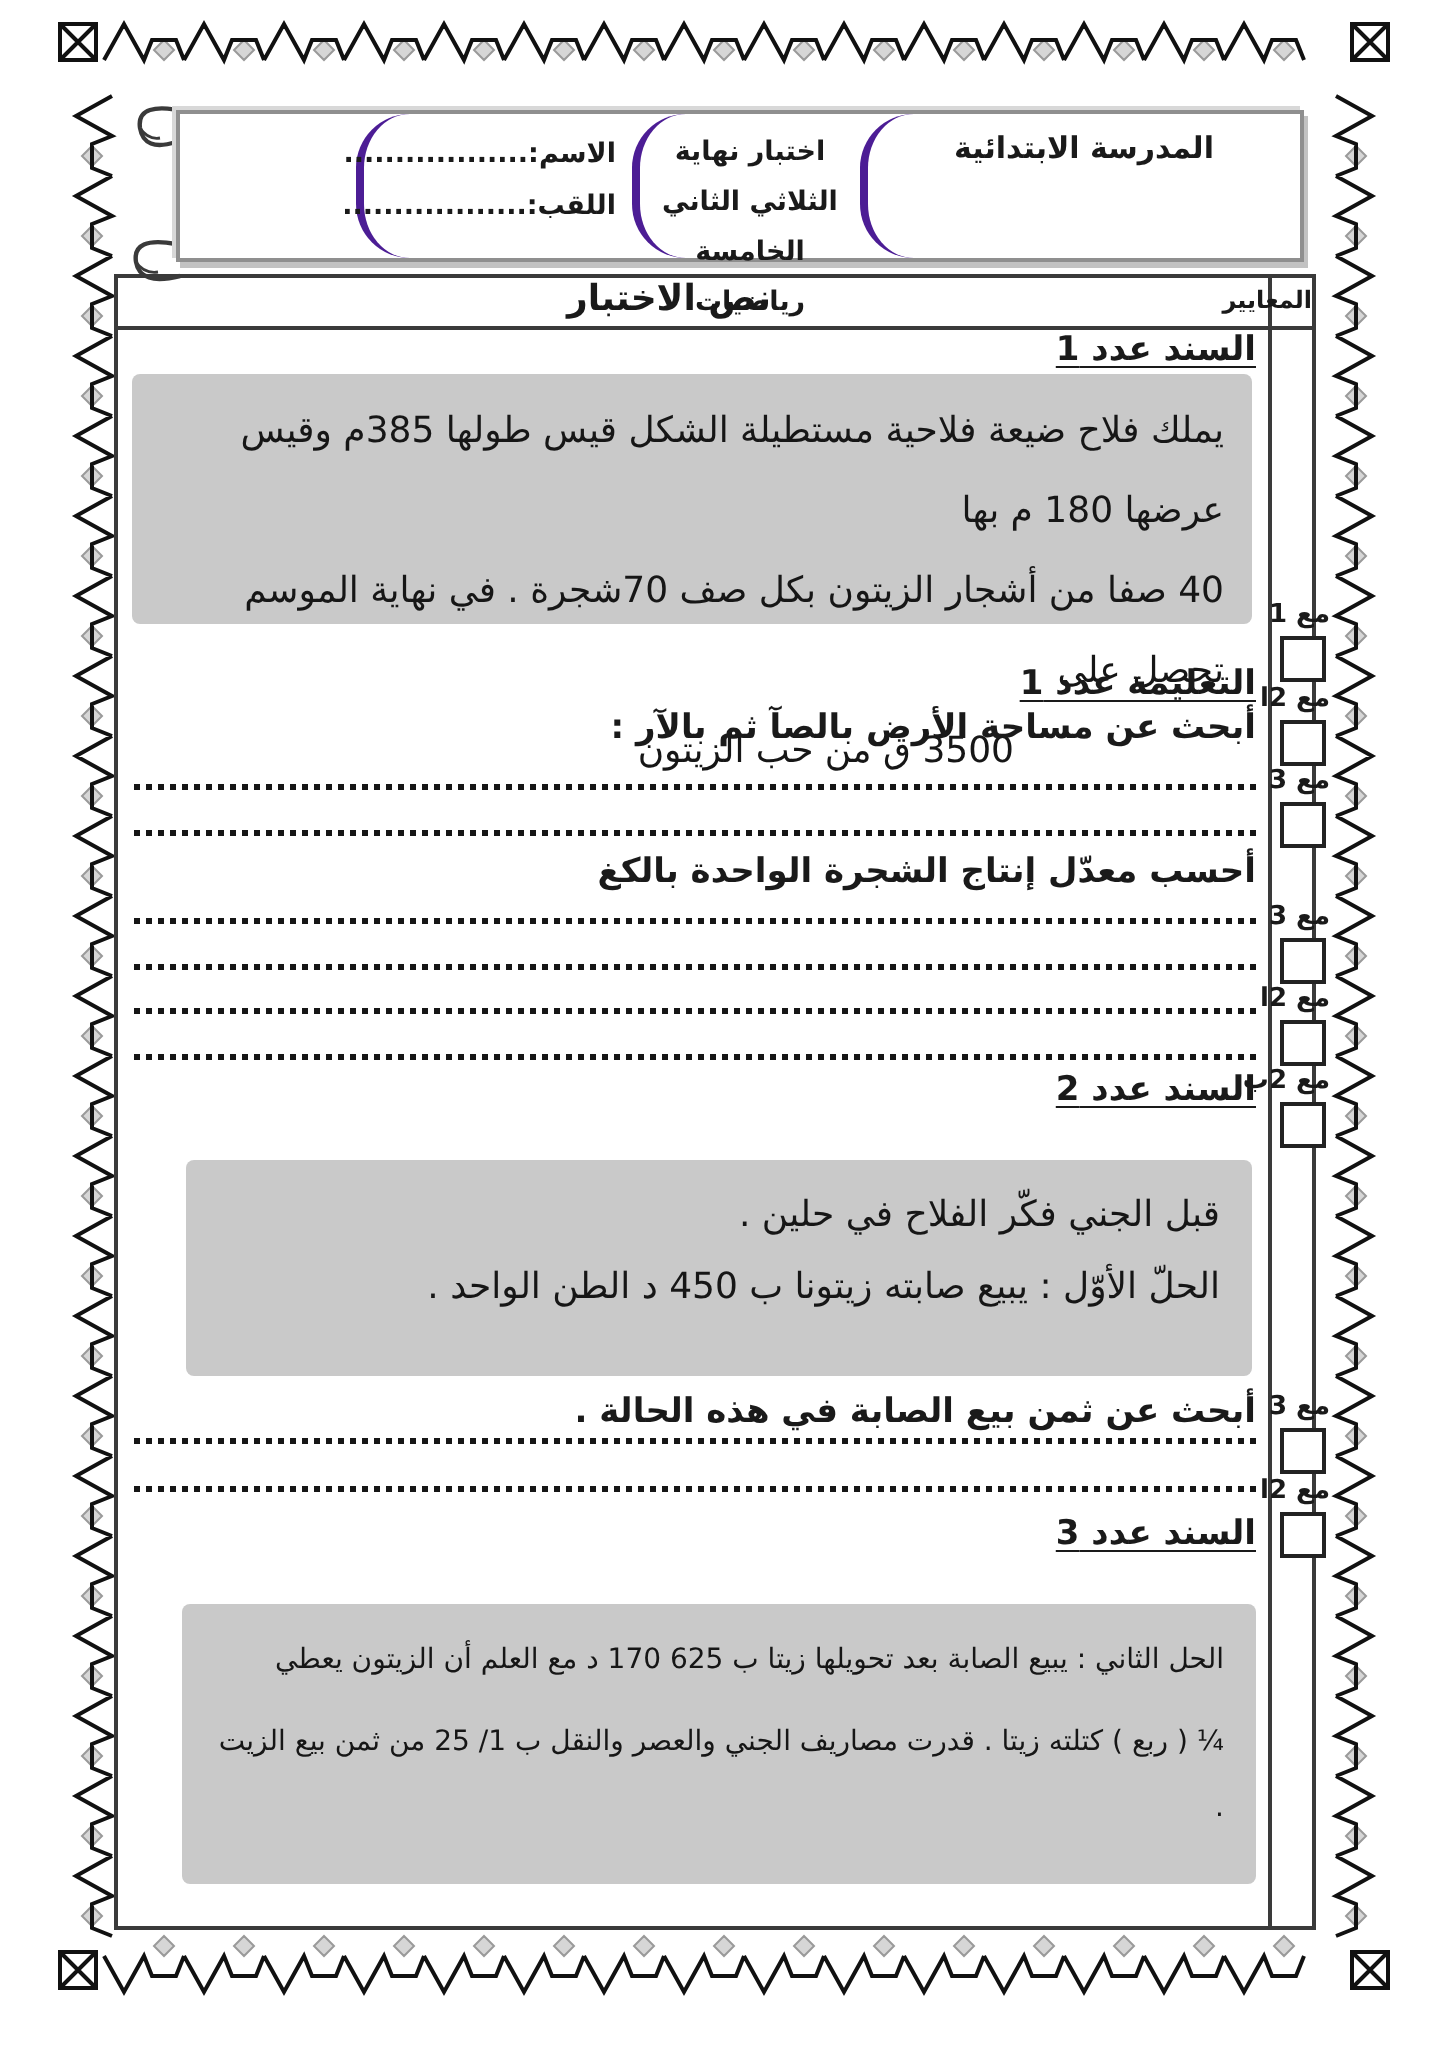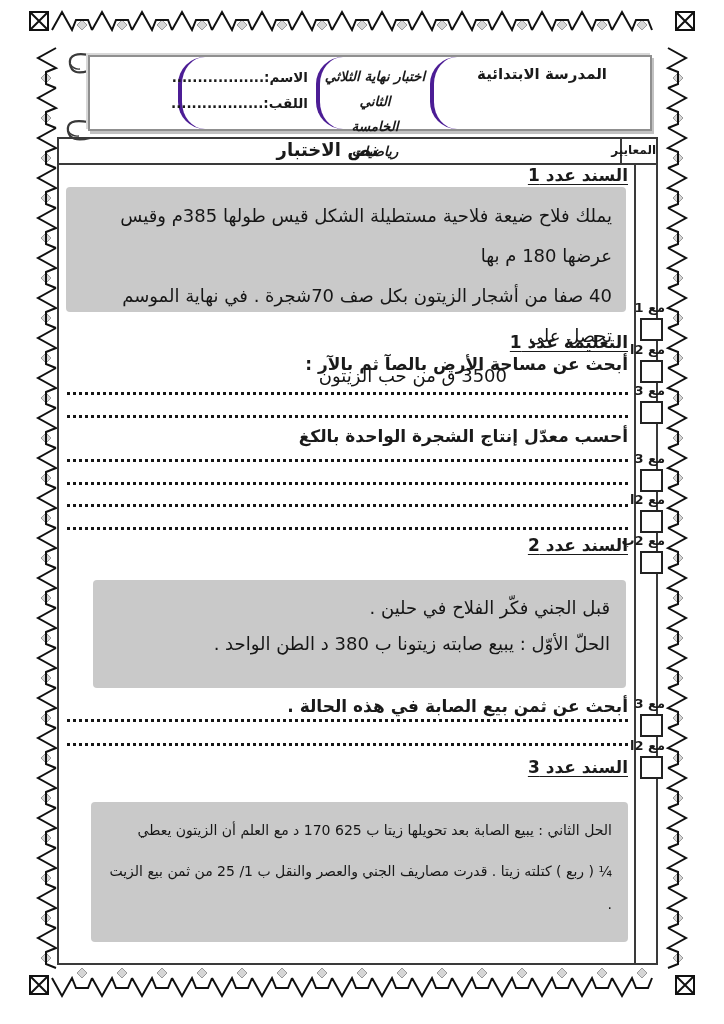--- a/index.html
+++ b/index.html
@@ -7,29 +7,29 @@
         font-family:"DejaVu Sans",sans-serif;direction:rtl;color:#1a1a1a;}
   #frame{position:absolute;left:0;top:0;pointer-events:none;}
   #scroll-ornament{position:absolute;left:56px;top:50px;pointer-events:none;}
 
   
   .header-table{position:absolute;top:55px;left:88px;width:564px;height:76px;display:flex;
         background:#fff;border:2px solid #8f8f8f;box-shadow:2px 3px 0 #c2c2c2,-2px -2px 0 #d8d8d8;box-sizing:border-box;}
   .hcell{box-sizing:border-box;}
   .hcell:not(:last-child){border-left:4px solid #4c1d95;border-radius:27px;}
   .cell-school{width:220px;text-align:center;padding-top:8px;font-weight:bold;font-size:15px;}
-  .cell-exam{width:114px;text-align:center;padding-top:7px;font-weight:bold;font-size:13.5px;line-height:25px;font-style:italic;}
+  .cell-exam{width:114px;text-align:center;padding-top:7px;font-weight:bold;font-size:13.5px;line-height:25px;}
   .cell-names{width:138px;padding:7px 8px 0 0;font-weight:bold;font-size:13.5px;line-height:26px;}
   .cell-blank{flex:1;}
 
   
   .main-table{position:absolute;top:137px;left:57px;width:601px;height:828px;
         border:2px solid #3a3a3a;box-sizing:border-box;display:flex;flex-direction:column;}
   .mt-head{display:flex;height:24px;border-bottom:2px solid #3a3a3a;font-weight:bold;flex:0 0 auto;}
-  .crit-head{width:36px;border-left:2px solid #3a3a3a;font-size:12px;white-space:nowrap;line-height:22px;box-sizing:border-box;margin-left:24px;}
+  .crit-head{width:22px;border-left:2px solid #3a3a3a;font-size:12px;white-space:nowrap;line-height:22px;box-sizing:border-box;margin-left:24px;}
   .test-head{flex:1;text-align:center;font-size:18px;line-height:22px;}
   .mt-body{flex:1;display:flex;}
   .crit-col{width:22px;border-left:2px solid #3a3a3a;position:relative;box-sizing:border-box;}
   .content{flex:1;position:relative;font-size:17px;}
 
   .crit-item{position:absolute;right:-9px;width:36px;text-align:right;}
   .crit-label{font-size:13px;font-weight:bold;white-space:nowrap;display:block;}
   .crit-box{display:block;width:19px;height:19px;border:2px solid #222;background:#fff;margin:3px 2px 0 0;}
 
   .sec-title{position:absolute;right:6px;font-weight:bold;font-size:17px;
@@ -137,21 +137,21 @@
 
         <div class="dots" style="top:294px"></div>
         <div class="dots" style="top:317px"></div>
         <div class="dots" style="top:339px"></div>
         <div class="dots" style="top:362px"></div>
 
         <div class="sec-title" style="top:370px">السند عدد 2</div>
 
         <div class="graybox gb2">
           <div>قبل الجني فكّر الفلاح في حلين .</div>
-          <div>الحلّ الأوّل : يبيع صابته زيتونا ب 380 د الطن الواحد .</div>
+          <div>الحلّ الأوّل : يبيع صابته زيتونا ب 450 د الطن الواحد .</div>
         </div>
 
         <div class="q" style="top:531px">أبحث عن ثمن بيع الصابة في هذه الحالة .</div>
 
         <div class="dots" style="top:554px"></div>
         <div class="dots" style="top:578px"></div>
 
         <div class="sec-title" style="top:592px">السند عدد 3</div>
 
         <div class="graybox gb3">

